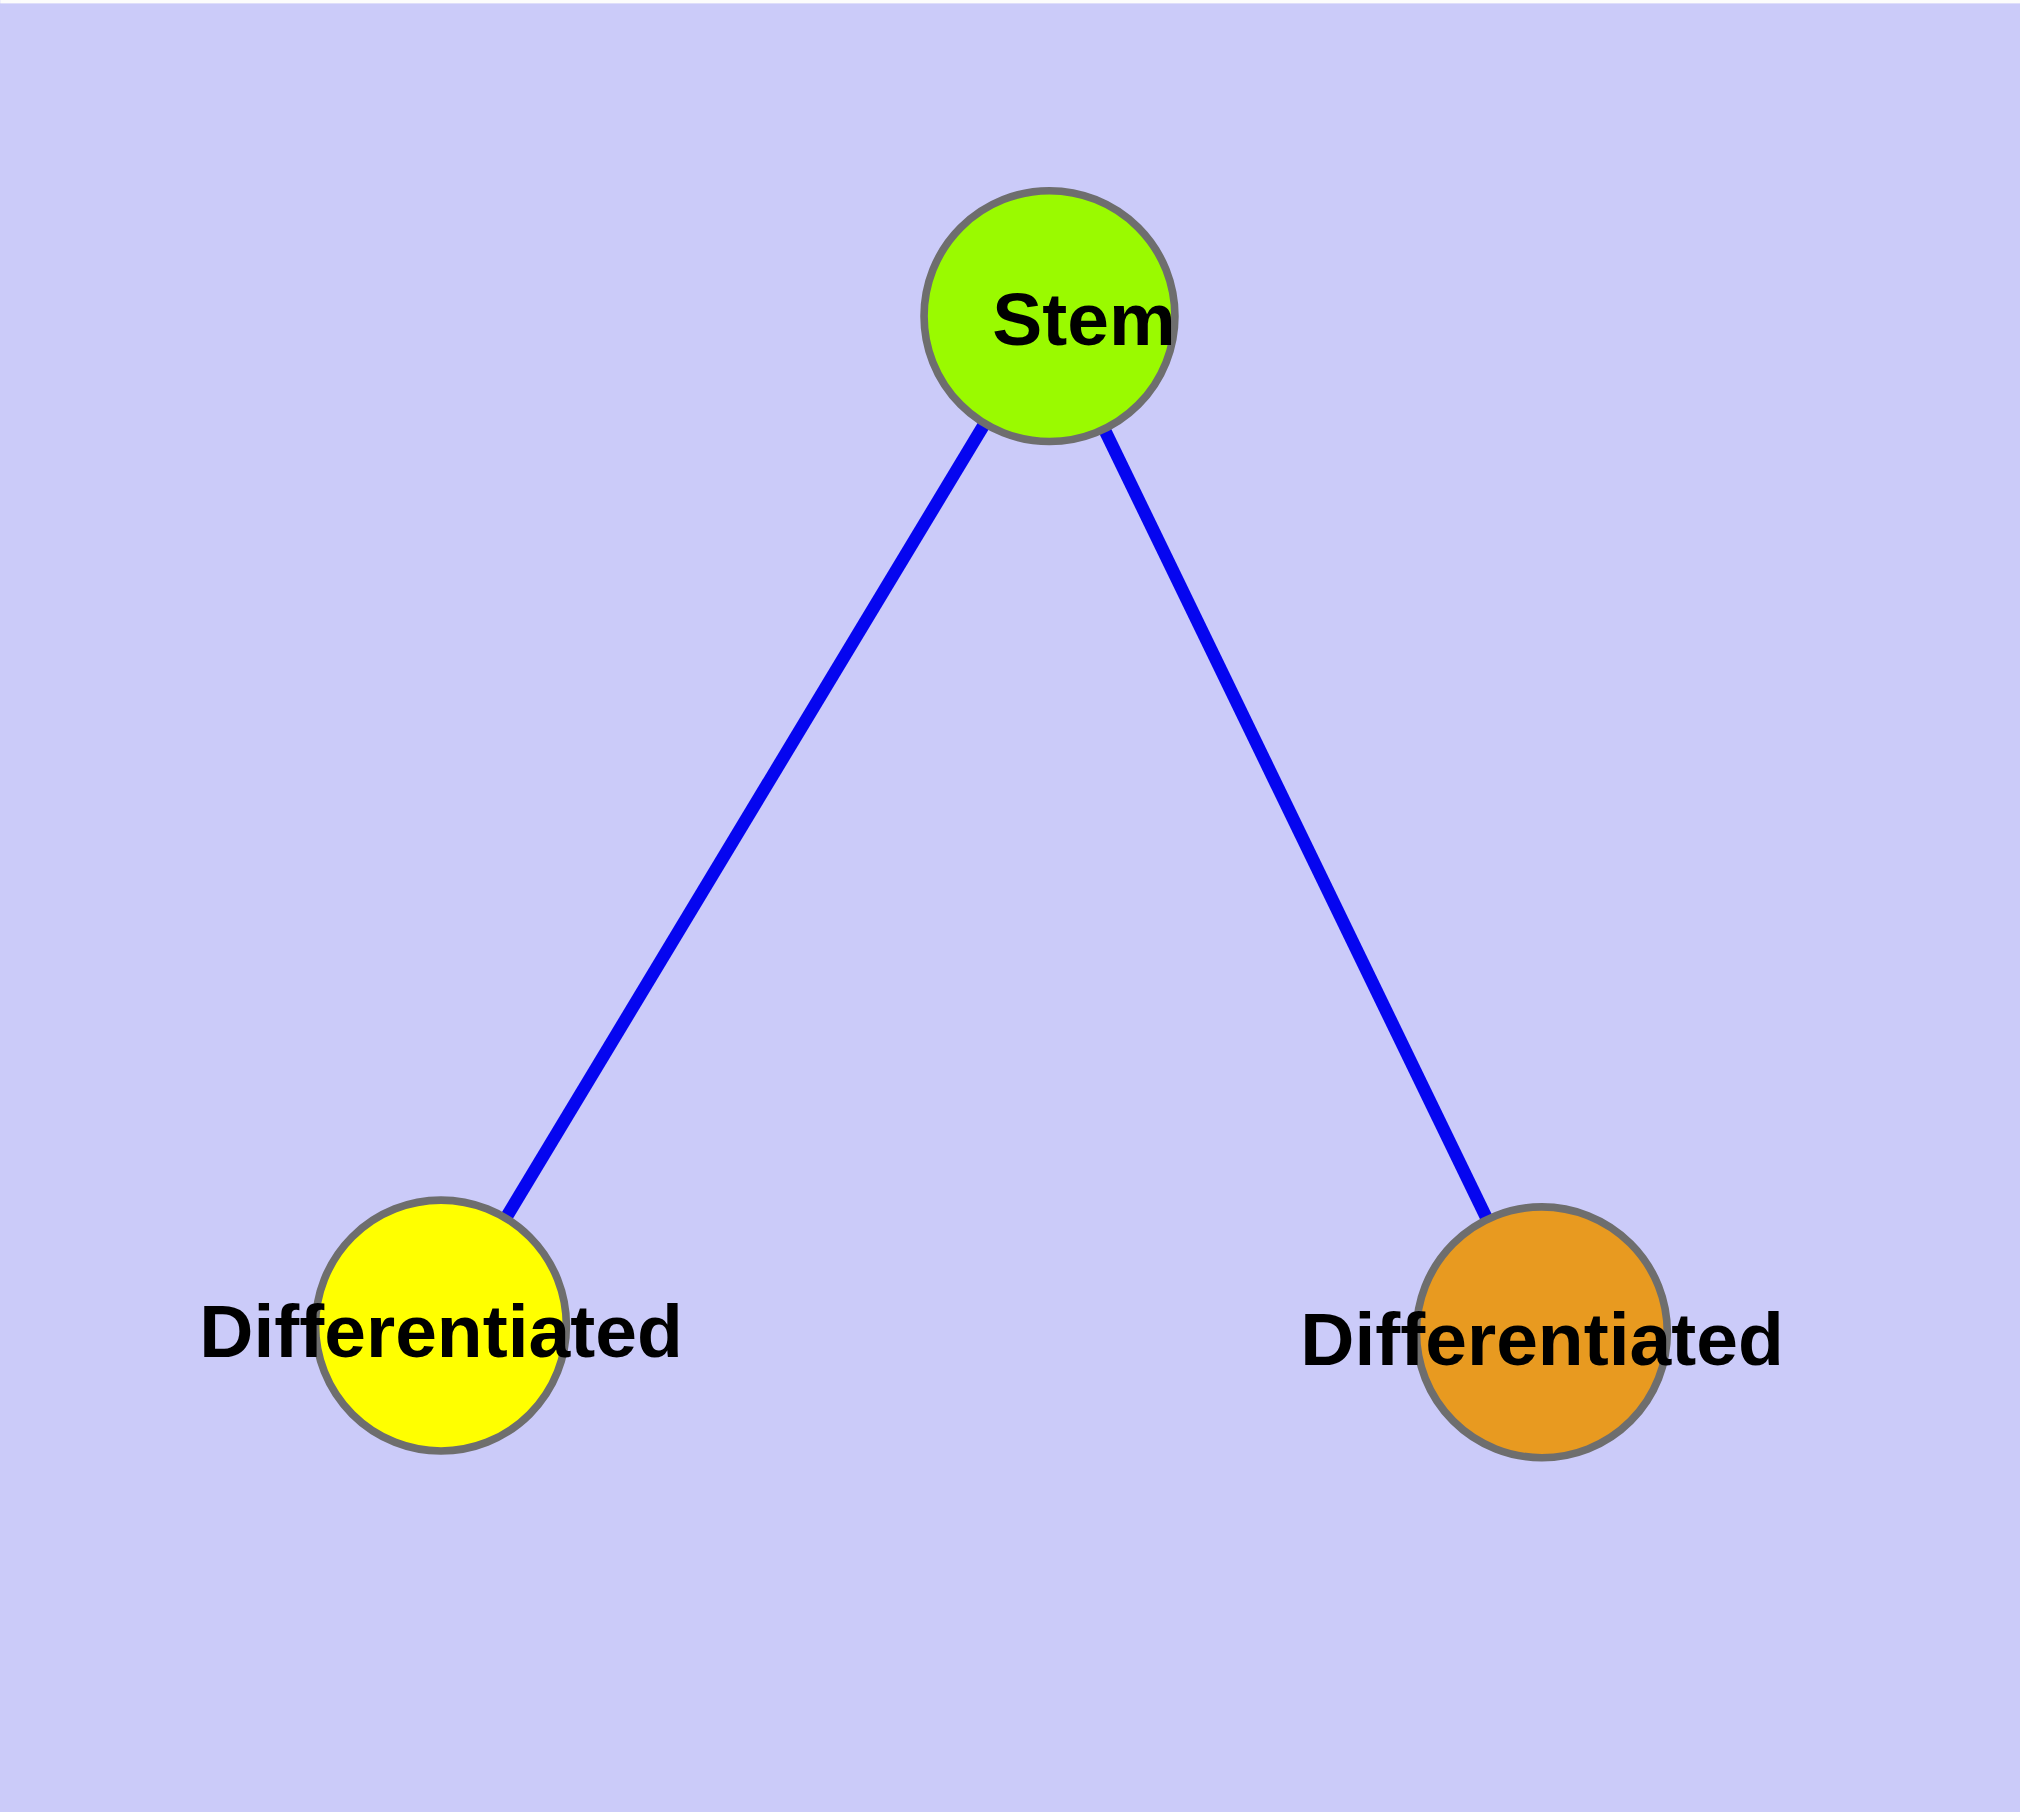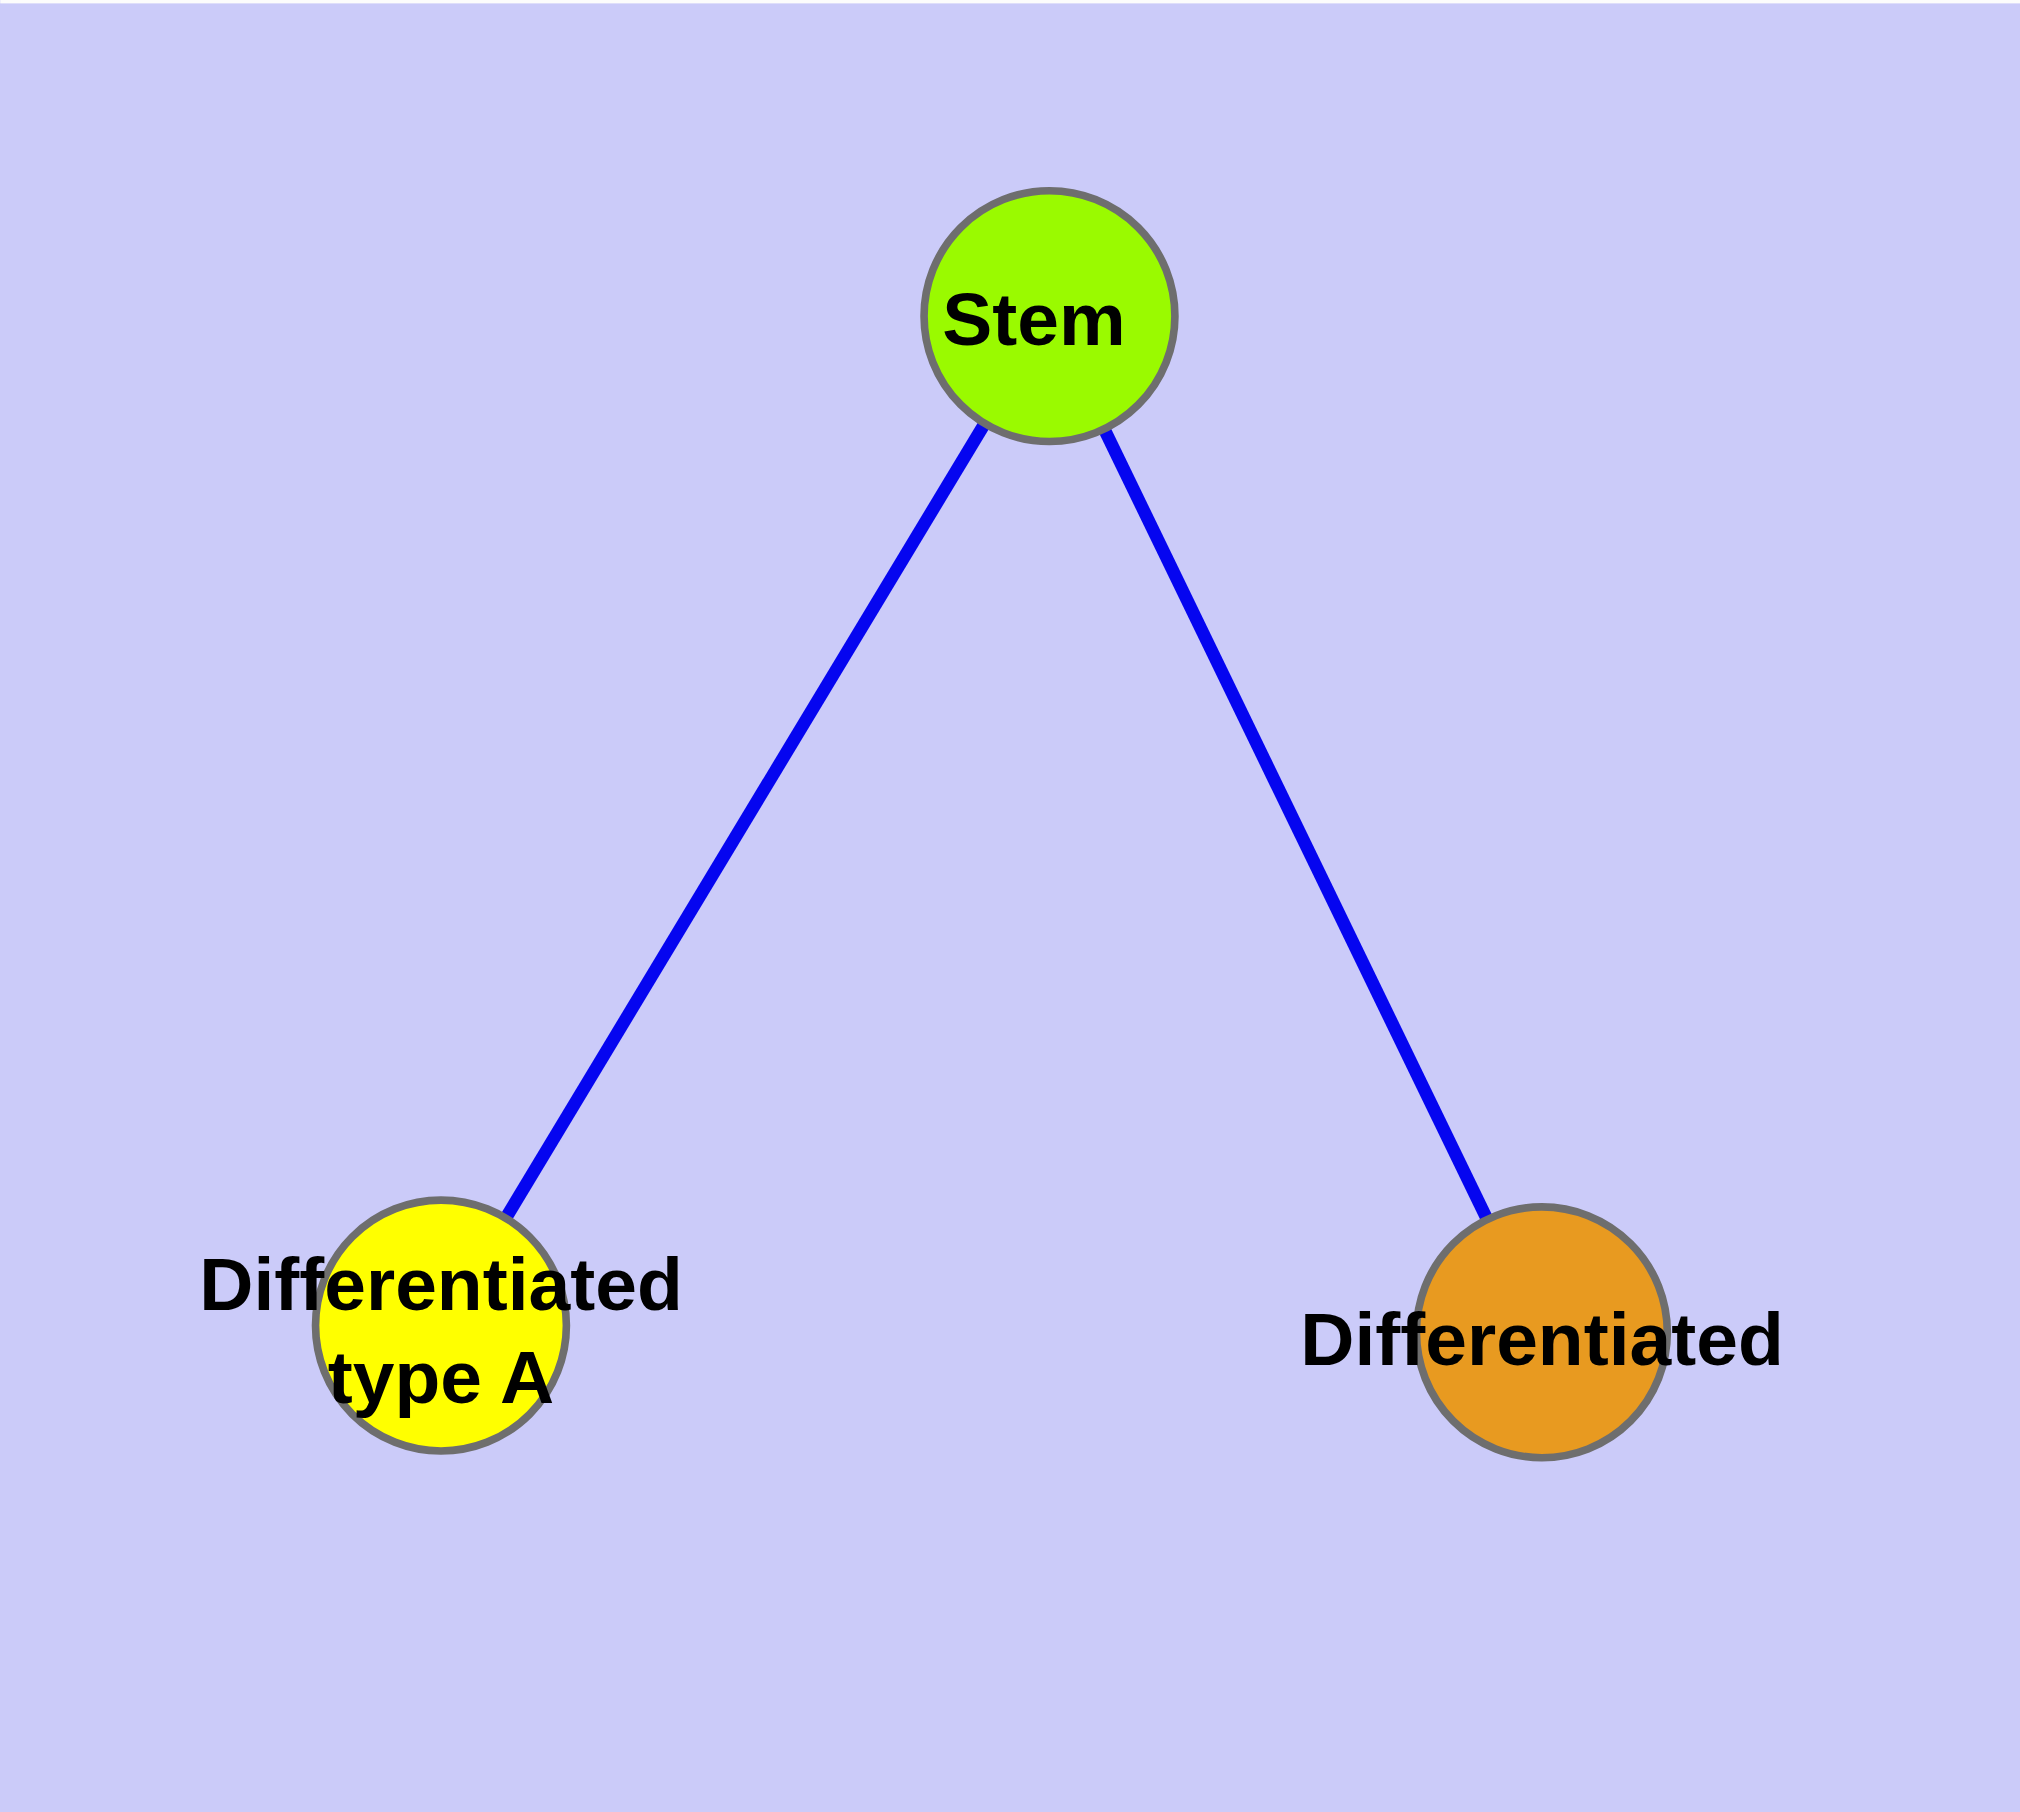--- a/index.html
+++ b/index.html
@@ -29,21 +29,21 @@
     align-items: center;
     text-align: center;
     white-space: nowrap;
     font-weight: bold;
     font-size: 75px;
     line-height: 93px;
     color: #000000;
     letter-spacing: 0px;
     pointer-events: none;
   }
-  #label-stem   { left: 1034px; top: 319px;  }
+  #label-stem   { left: 1084px; top: 319px;  }
   #label-type-a { left: 441px;  top: 1331px; }
   #label-type-b { left: 1542px; top: 1339px; }
 </style>
 </head>
 <body>
 
 <div id="stage">
 
   <svg id="graph-svg" viewBox="0 0 2384 2138" xmlns="http://www.w3.org/2000/svg">
 
@@ -61,21 +61,20 @@
 
     <circle cx="1819" cy="1572" r="148" stroke-width="9" fill="#E89A20" stroke="#6E6E6E"></circle>
   </svg>
 
   <div id="label-stem" class="node-label" style="color: rgb(0, 0, 0);">
     <span>Stem</span>
   </div>
 
   <div id="label-type-a" class="node-label" style="color: rgb(0, 0, 0);">
     <span>Differentiated</span>
-    <span>type A</span>
   </div>
 
   <div id="label-type-b" class="node-label" style="color: rgb(0, 0, 0);">
     <span>Differentiated</span>
   </div>
 
 </div>
 
 
 </body></html>

